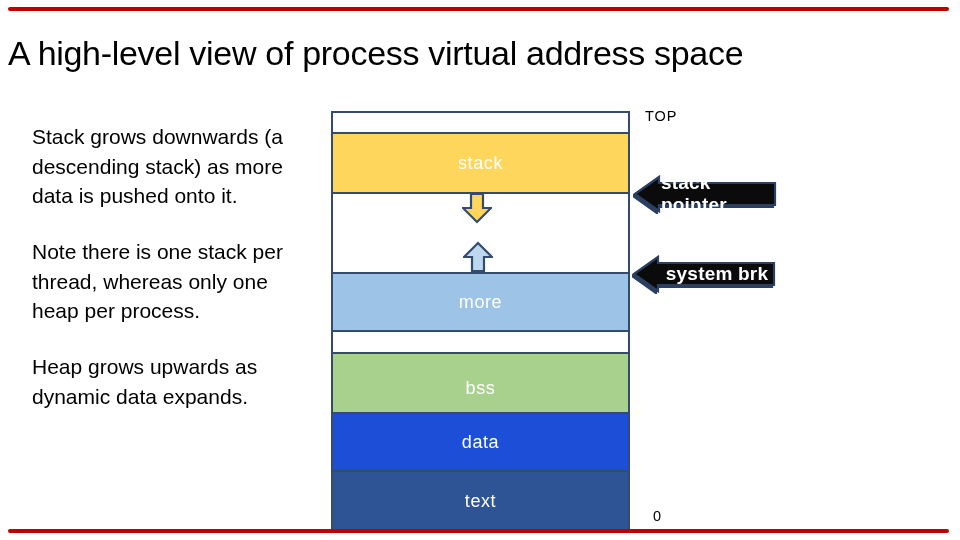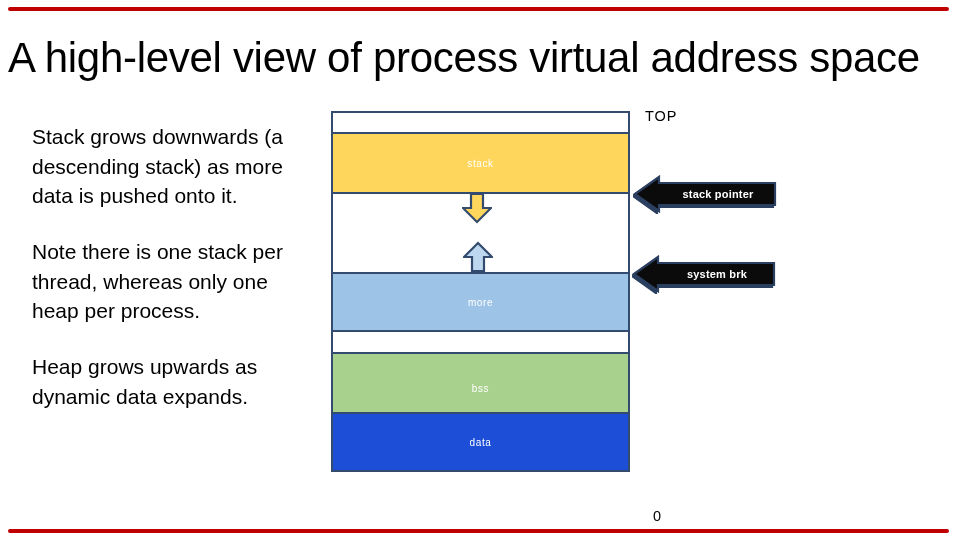--- a/index.html
+++ b/index.html
@@ -6,56 +6,56 @@
   .slide{position:relative;width:960px;height:540px;background:#fff;overflow:hidden;
          font-family:"Liberation Sans",sans-serif;}
 
   
   .accent-line{position:absolute;left:8px;width:941px;height:4px;background:#C00000;
                border-radius:2px;z-index:6;}
   .accent-top{top:7px;}
   .accent-bottom{top:529px;}
 
   
-  .title{position:absolute;left:8px;top:34px;font-size:42px;color:#000;
+  .title{position:absolute;left:8px;top:34px;font-size:34px;color:#000;
          letter-spacing:-0.3px;white-space:nowrap;z-index:2;}
 
   
   .note{position:absolute;left:32px;width:290px;font-size:21px;line-height:29.5px;
         color:#000;z-index:2;}
   .note .ln{display:block;white-space:nowrap;}
   .note-1{top:122px;}
   .note-2{top:237px;}
   .note-3{top:352px;}
 
   
   .seg{position:absolute;left:331px;width:299px;box-sizing:border-box;
        border:2px solid #334B6E;display:flex;align-items:center;justify-content:center;
-       color:#fff;font-size:10px;letter-spacing:0.6px;z-index:2;}
+       color:#fff;font-size:18px;letter-spacing:0.6px;z-index:2;}
   .seg-free-top{top:111px;height:23px;background:#FFFFFF;}
   .seg-stack   {top:132px;height:62px;background:#FFD65C;}
   .seg-gap     {top:192px;height:82px;background:#FFFFFF;}
   .seg-heap    {top:272px;height:60px;background:#9DC3E6;}
   .seg-free-mid{top:330px;height:24px;background:#FFFFFF;}
   .seg-bss     {top:352px;height:73px;background:#A9D18E;}
   .seg-data    {top:412px;height:60px;background:#1d4ed8;}
   .seg-text    {top:470px;height:63px;background:#2E5496;}
 
   
   .arrow-down{position:absolute;left:462px;top:192px;z-index:3;}
   .arrow-up  {position:absolute;left:463px;top:241px;z-index:3;}
 
   
   .callout{position:absolute;width:146px;height:40px;z-index:4;}
   .callout-stack-pointer{left:633px;top:174px;}
   .callout-system-brk   {left:632px;top:254px;}
   .callout svg{position:absolute;left:0;top:0;}
   .callout .lbl{position:absolute;left:28px;top:9px;height:22px;width:114px;
                 display:flex;align-items:center;justify-content:center;
-                color:#fff;font-size:11px;font-weight:600;letter-spacing:0.2px;text-align:right;}
+                color:#fff;font-size:19px;font-weight:600;letter-spacing:0.2px;}
 
   
   .marker{position:absolute;color:#000;font-size:14.5px;z-index:2;}
   .marker-top{left:645px;top:108px;letter-spacing:1px;}
   .marker-zero{left:653px;top:508px;}
 </style>
 </head>
 <body>
 
 <div class="slide">
@@ -88,20 +88,23 @@
   <div class="seg seg-heap">
     <span>more</span>
   </div>
   <div class="seg seg-free-mid"></div>
   <div class="seg seg-bss">
     <span>bss</span>
   </div>
   <div class="seg seg-data">
     <span>data</span>
   </div>
+  <div class="seg seg-text">
+    <span>text</span>
+  </div>
 
   <div class="arrow-down">
     <svg width="30" height="32" viewBox="0 0 30 32">
       <polygon points="15,30 29,16 21,16 21,2 9,2 9,16 1,16" fill="#FFD65C" stroke="#334B6E" stroke-width="2.2" stroke-linejoin="miter"></polygon>
     </svg>
   </div>
   <div class="arrow-up">
     <svg width="30" height="32" viewBox="0 0 30 32">
       <polygon points="15,2 29,16 21,16 21,30 9,30 9,16 1,16" fill="#BDD7EE" stroke="#334B6E" stroke-width="2.2" stroke-linejoin="miter"></polygon>
     </svg>

